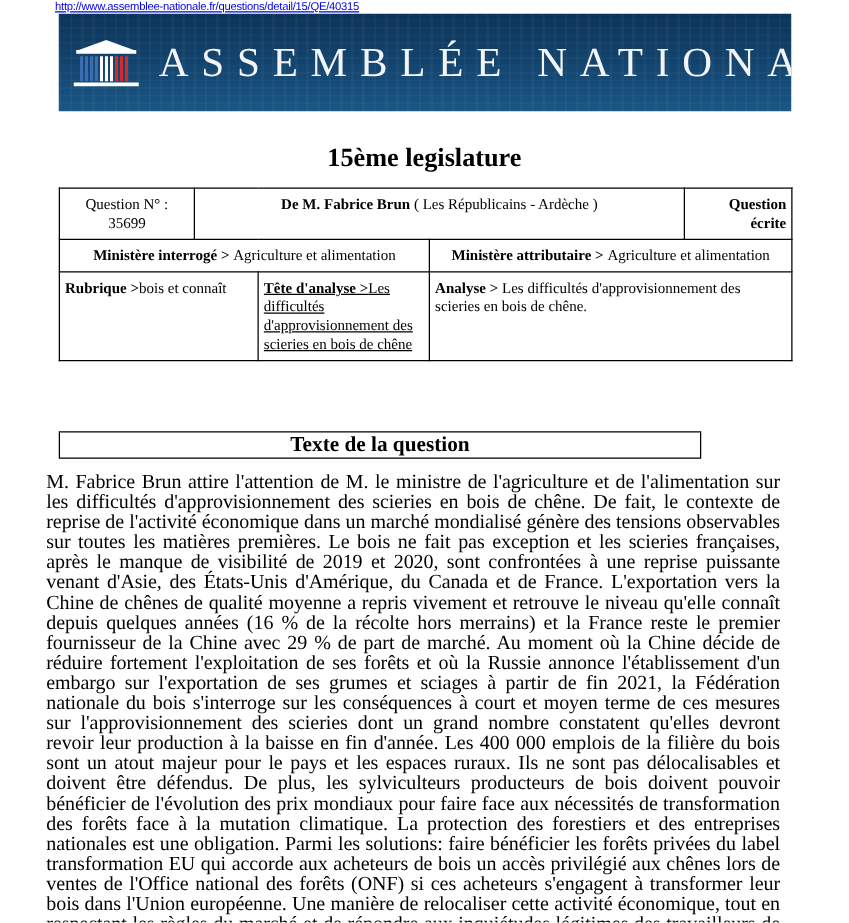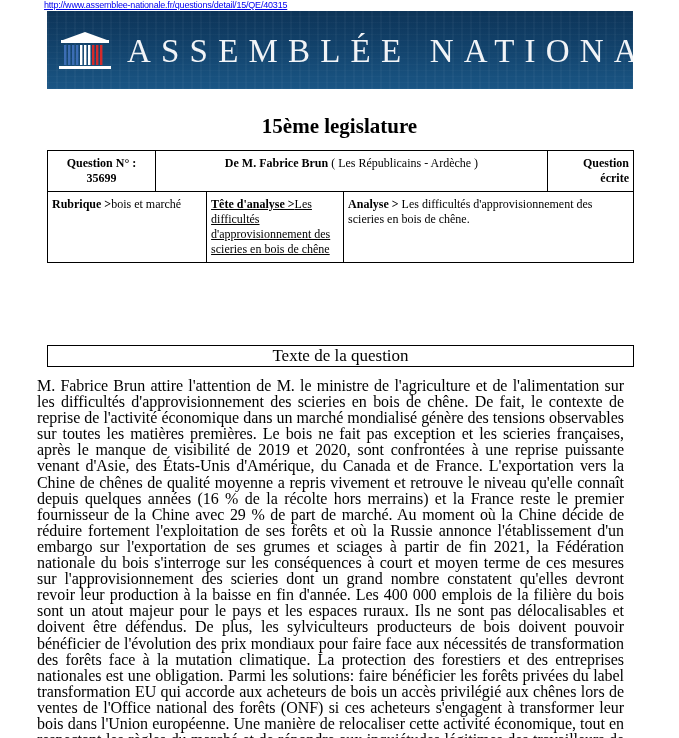--- a/index.html
+++ b/index.html
@@ -34,35 +34,35 @@
       position: absolute; left: 0; width: 679px; top: 116px;
       text-align: center; font-weight: bold; font-size: 21px; line-height: 20px;
     }
 
     table.meta {
       position: absolute; left: 47px; top: 150px; width: 587px;
       border-collapse: collapse; font-size: 12px; line-height: 15px;
     }
     table.meta td { border: 1.4px solid #000; vertical-align: top; }
 
-    .q-no { width: 108px; height: 41px; text-align: center; font-weight: bold; padding: 5px 4px 0 4px; }
+    .q-no { width: 108px; height: 41px; text-align: center; font-weight: normal; padding: 5px 4px 0 4px; }
     .q-author { text-align: center; padding: 5px 4px 16px 4px; }
     .q-type { width: 86px; text-align: right; font-weight: bold; padding: 5px 4px 0 4px; }
 
     .min-row td { height: 26px; padding: 5px 4px 0 4px; text-align: center; }
 
     .rub-row td { height: 71px; padding: 5px 4px 0 4px; text-align: left; }
     .pub-row td { height: 41px; padding: 7px 4px 0 4px; text-align: left; }
 
     .b { font-weight: bold; }
 
     .section-title {
-      position: absolute; left: 47px; top: 345px; width: 587px; height: 22px;
+      position: absolute; left: 47px; top: 345px; width: 514px; height: 22px;
       border: 1.4px solid #000; text-align: center;
-      font-weight: normal; font-size: 17px; line-height: 20px;
+      font-weight: bold; font-size: 17px; line-height: 20px;
     }
 
     .question-text {
       position: absolute; left: 37px; top: 378px; width: 587px;
       font-size: 16px; line-height: 16.1px; text-align: justify;
       letter-spacing: -0.05px;
     }
   </style>
 </head>
 <body>
@@ -102,23 +102,31 @@
       <span>Question N° :</span><br>
       <span>35699</span>
     </td>
     <td class="q-author" colspan="3">
       <span class="b">De M. Fabrice Brun</span><span> ( Les Républicains - Ardèche )</span>
     </td>
     <td class="q-type">
       <span>Question écrite</span>
     </td>
   </tr>
+  <tr class="min-row">
+    <td colspan="3" style="width:295px;">
+      <span class="b">Ministère interrogé &gt; </span><span>Agriculture et alimentation</span>
+    </td>
+    <td colspan="2">
+      <span class="b">Ministère attributaire &gt; </span><span>Agriculture et alimentation</span>
+    </td>
+  </tr>
   <tr class="rub-row">
     <td colspan="2" style="width:184px;">
-      <span class="b">Rubrique &gt;</span><span>bois et marché</span>
+      <span class="b">Rubrique &gt;</span><span>bois et connaît</span>
     </td>
     <td style="width:137px;text-decoration:underline;">
       <span class="b">Tête d'analyse &gt;</span><span>Les difficultés d'approvisionnement des scieries en bois de chêne</span>
     </td>
     <td colspan="2">
       <span class="b">Analyse &gt; </span><span>Les difficultés d'approvisionnement des scieries en bois de chêne.</span>
     </td>
   </tr>
 </tbody>
   </table>

